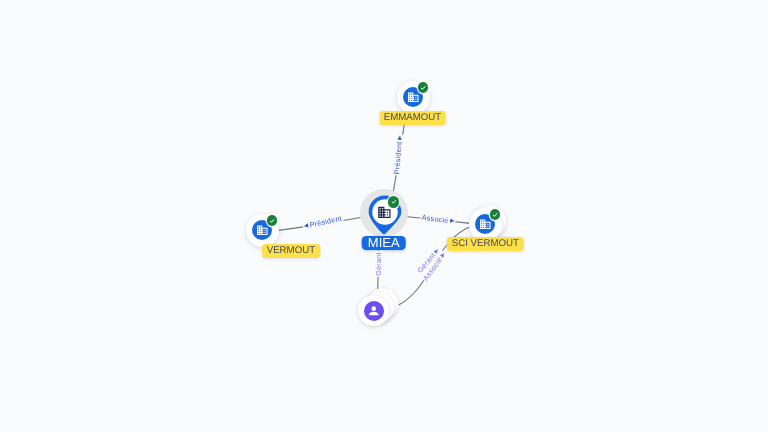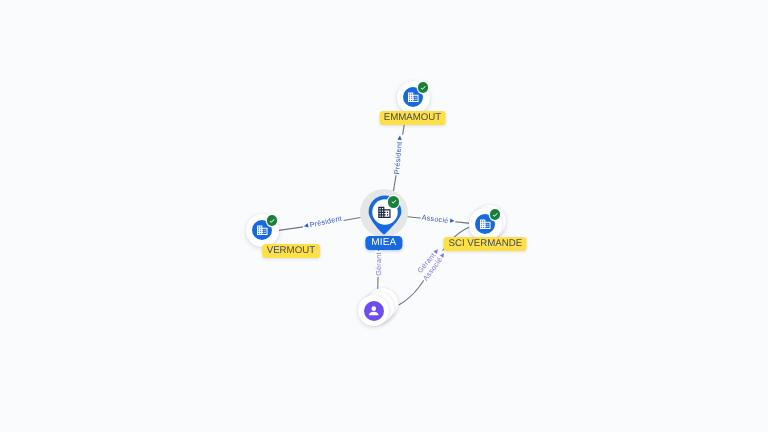--- a/index.html
+++ b/index.html
@@ -42,21 +42,21 @@
   .pinwrap{position:relative;width:46px;height:52px;}
   .halo{position:absolute;left:-2.3px;top:0.2px;width:47.8px;height:47.6px;border-radius:50%;background:#e5e6e6;}
   .pin{position:absolute;}
 
   
   .nlabel{position:absolute;transform:translateX(-50%);white-space:nowrap;
         background:#fde047;color:#444a61;border-radius:3.5px;padding:0 4.6px;
         height:14.3px;line-height:14.3px;font-size:9.7px;letter-spacing:0px;
         box-shadow:0 1px 3px rgba(40,50,80,.14);}
   .nlabel.sel{background:#1769e0;color:#fff;border-radius:4.5px;padding:0 6.2px;
-        height:14.5px;line-height:14.5px;font-size:10px;letter-spacing:.1px;
+        height:14.5px;line-height:14.5px;font-size:13px;letter-spacing:.1px;
         box-shadow:0 1px 3px rgba(23,105,224,.35);}
   .elabel{position:absolute;white-space:nowrap;font-size:7.2px;line-height:8.4px;
         color:#3457d5;letter-spacing:.28px;transform-origin:50% 50%;
         background:#fafbfd;padding:0 1px;}
   .elabel.v{color:#8075e8;}
   .elabel .arw{font-size:5.6px;vertical-align:.7px;letter-spacing:0;}
   .elabel .arw.l{margin-right:1.6px;}
   .elabel .arw.r{margin-left:1.6px;}
 </style>
 </head>
@@ -116,21 +116,21 @@
             </svg>
         </div>
         <div class="badge" style="right:auto;left:20.5px;top:1.3px;">
           <svg viewBox="0 0 24 24">
               <path fill="#fff" d="M9.6 16.6 5 12l1.4-1.4 3.2 3.2 7.9-7.9L19 7.3z"></path>
             </svg>
         </div>
       </div>
     </div>
   </div>
-  <div class="nlabel" style="left:485.4px;top:237.2px;">SCI VERMANDE</div>
+  <div class="nlabel" style="left:485.4px;top:237.2px;">SCI VERMOUT</div>
 
   <div class="node" style="left:358px;top:288px;">
     <div class="stack">
       <div class="card c3"></div>
       <div class="card c2"></div>
       <div class="card c1"></div>
       <div class="pinner">
         <svg viewBox="0 0 24 24">
             <path fill="#fff" d="M12 12.3a4.05 4.05 0 1 0 0-8.1 4.05 4.05 0 0 0 0 8.1zm0 1.6c-4.1 0-8.4 2.1-8.4 4.9V20h16.8v-1.2c0-2.8-4.3-4.9-8.4-4.9z"></path>
           </svg>

